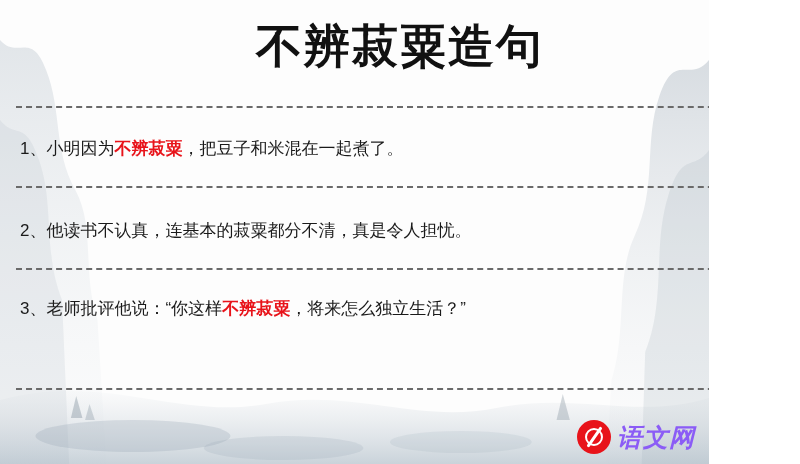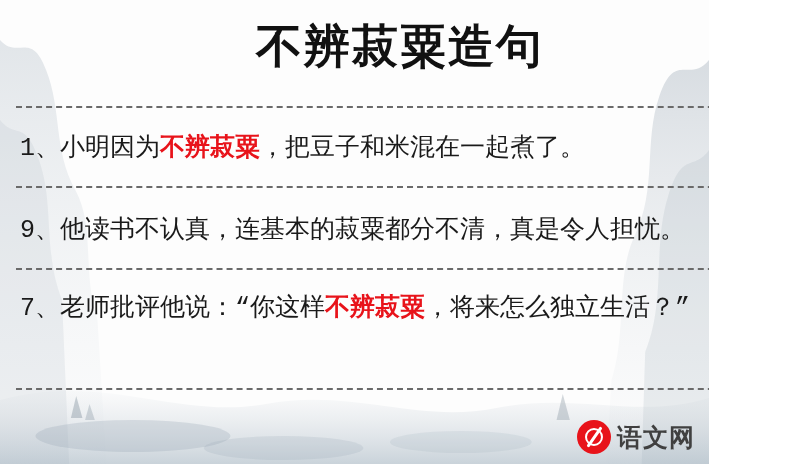--- a/index.html
+++ b/index.html
@@ -63,22 +63,22 @@
   .d1 { top: 106px; }
   .d2 { top: 186px; }
   .d3 { top: 268px; }
   .d4 { top: 388px; }
 
   
   .sentence {
     position: absolute;
     left: 20px;
     width: 768px;
-    font-family: Liberation Mono, monospace;
-    font-size: 25px;
+    font-family: Liberation Sans, sans-serif;
+    font-size: 17px;
     line-height: 42px;
     color: #1a1a1a;
     z-index: 3;
     white-space: pre-wrap;
   }
   .s1 { top: 128px; }
   .s2 { top: 210px; }
   .s3 { top: 288px; }
 
   .hl {
@@ -123,22 +123,23 @@
     width: 3px;
     height: 24px;
     background: #ffffff;
     transform: rotate(35deg);
     border-radius: 2px;
   }
   .logo-text {
     font-family: "DejaVu Serif", "Liberation Serif", serif;
     font-size: 25px;
     font-weight: bold;
-    color: #404040;
+    color: #8b5cf6;
     letter-spacing: 1px;
+    font-style: italic;
   }
 </style>
 </head>
 <body>
 
 <div class="slide">
 
   <div class="bg-wash">
     <svg viewBox="0 0 800 464" preserveAspectRatio="none" aria-hidden="true">
       <defs>
@@ -174,25 +175,25 @@
   </div>
 
   <div class="title">不辨菽粟造句</div>
 
   <div class="divider d1"></div>
 
   <div class="sentence s1"><span>1、小明因为</span><span class="hl">不辨菽粟</span><span>，把豆子和米混在一起煮了。</span></div>
 
   <div class="divider d2"></div>
 
-  <div class="sentence s2"><span>9、他读书不认真，连基本的菽粟都分不清，真是令人担忧。</span><span class="hl"></span><span></span></div>
+  <div class="sentence s2"><span>2、他读书不认真，连基本的菽粟都分不清，真是令人担忧。</span><span class="hl"></span><span></span></div>
 
   <div class="divider d3"></div>
 
-  <div class="sentence s3"><span>7、老师批评他说：“你这样</span><span class="hl">不辨菽粟</span><span>，将来怎么独立生活？”</span></div>
+  <div class="sentence s3"><span>3、老师批评他说：“你这样</span><span class="hl">不辨菽粟</span><span>，将来怎么独立生活？”</span></div>
 
   <div class="divider d4"></div>
 
   <div class="logo">
     <span class="logo-mark"></span>
     <span class="logo-text">语文网</span>
   </div>
 
 </div>
 

